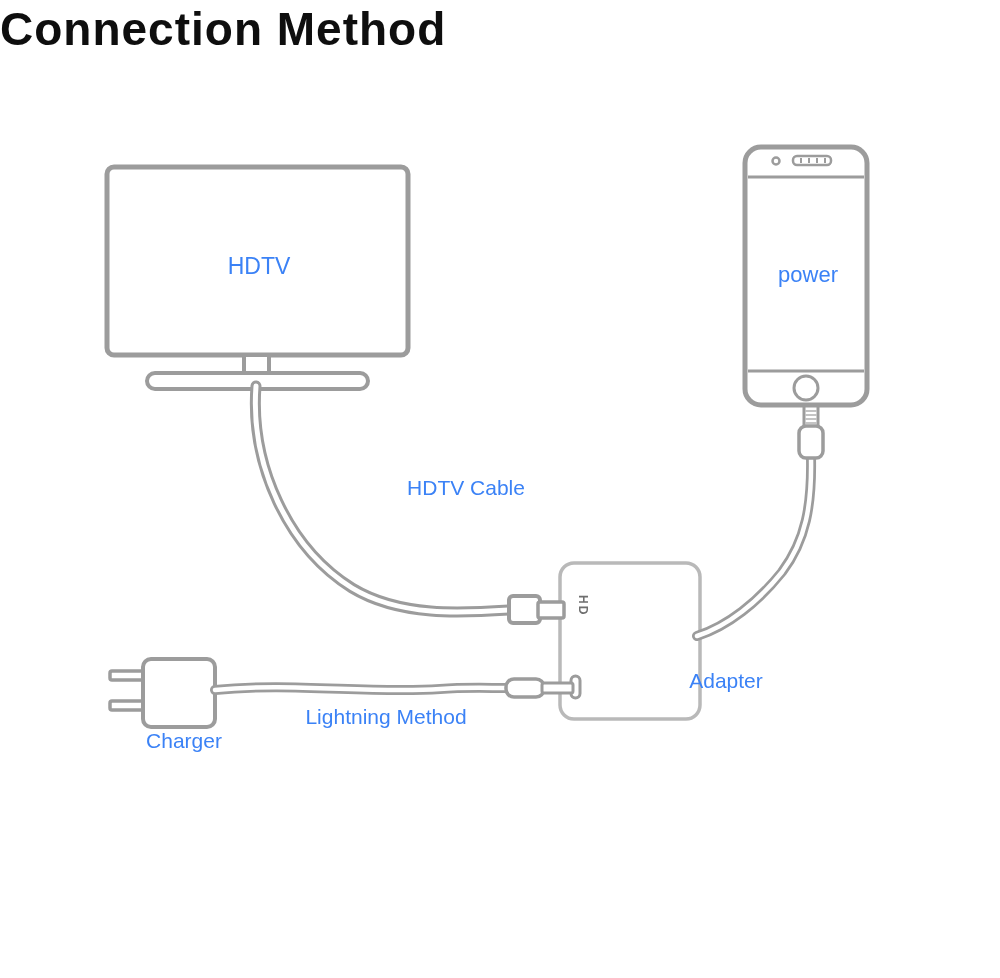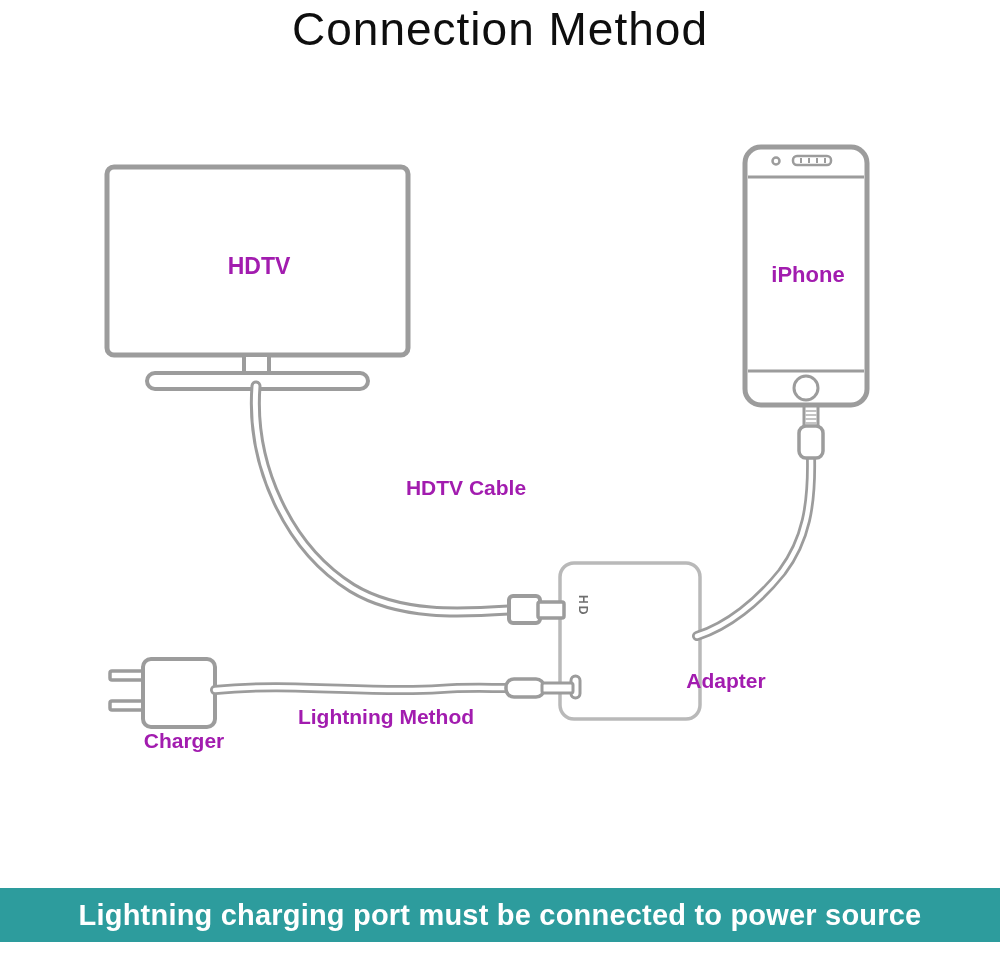--- a/index.html
+++ b/index.html
@@ -2,26 +2,26 @@
 <html><head>
 <meta charset="utf-8">
 <style>
   html,body { margin:0; padding:0; background:#ffffff; }
   .canvas {
     position:relative; width:1000px; height:978px; background:#ffffff;
     font-family:"Liberation Sans", sans-serif; overflow:hidden;
   }
   .diagram-svg { position:absolute; left:0; top:0; }
   .title {
-    position:absolute; top:2px; left:0; width:100%; text-align:center;
-    font-size:46px; font-weight:400; color:#0e0e0e; letter-spacing:1px;
+    position:absolute; top:2px; left:0; width:100%; 
+    font-size:46px; font-weight:700; color:#0e0e0e; letter-spacing:1px;
   }
   .lbl {
     position:absolute; transform:translate(-50%,-50%);
-    font-weight:bold; color:#a21caf; white-space:nowrap;
+    font-weight:normal; color:#3b82f6; white-space:nowrap;
   }
   .lbl-hdtv      { left:259px; top:266px; font-size:23px; }
   .lbl-iphone    { left:808px; top:275px; font-size:22px; }
   .lbl-hdmi      { left:466px; top:488px; font-size:21px; }
   .lbl-adapter   { left:726px; top:681px; font-size:21px; }
   .lbl-lightning { left:386px; top:717px; font-size:21px; }
   .lbl-charger   { left:184px; top:741px; font-size:21px;text-align:right; }
   .hd-mark {
     position:absolute; left:576px; top:595px;
     font-size:12px; font-weight:bold; color:#6f6f6f;
@@ -99,25 +99,22 @@
       <line x1="805.5" y1="415" x2="816.5" y2="415" stroke="#b0b0b0" stroke-width="1.5"></line>
       <line x1="805.5" y1="419" x2="816.5" y2="419" stroke="#b0b0b0" stroke-width="1.5"></line>
       <line x1="805.5" y1="423" x2="816.5" y2="423" stroke="#b0b0b0" stroke-width="1.5"></line>
       <rect x="799" y="426" width="24" height="32" rx="7" fill="#ffffff" stroke="#9c9c9c" stroke-width="3.5"></rect>
     </g>
   </svg>
 
   <div class="title">Connection Method</div>
 
   <div class="lbl lbl-hdtv">HDTV</div>
-  <div class="lbl lbl-iphone">iPhone</div>
+  <div class="lbl lbl-iphone">power</div>
   <div class="lbl lbl-hdmi">HDTV Cable</div>
   <div class="lbl lbl-adapter">Adapter</div>
   <div class="lbl lbl-lightning">Lightning Method</div>
   <div class="lbl lbl-charger">Charger</div>
 
   <div class="hd-mark">HD</div>
 
-  <div class="banner">
-    <span>Lightning charging port must be connected to power source</span>
-  </div>
 
 </div>
 
 </body></html>

